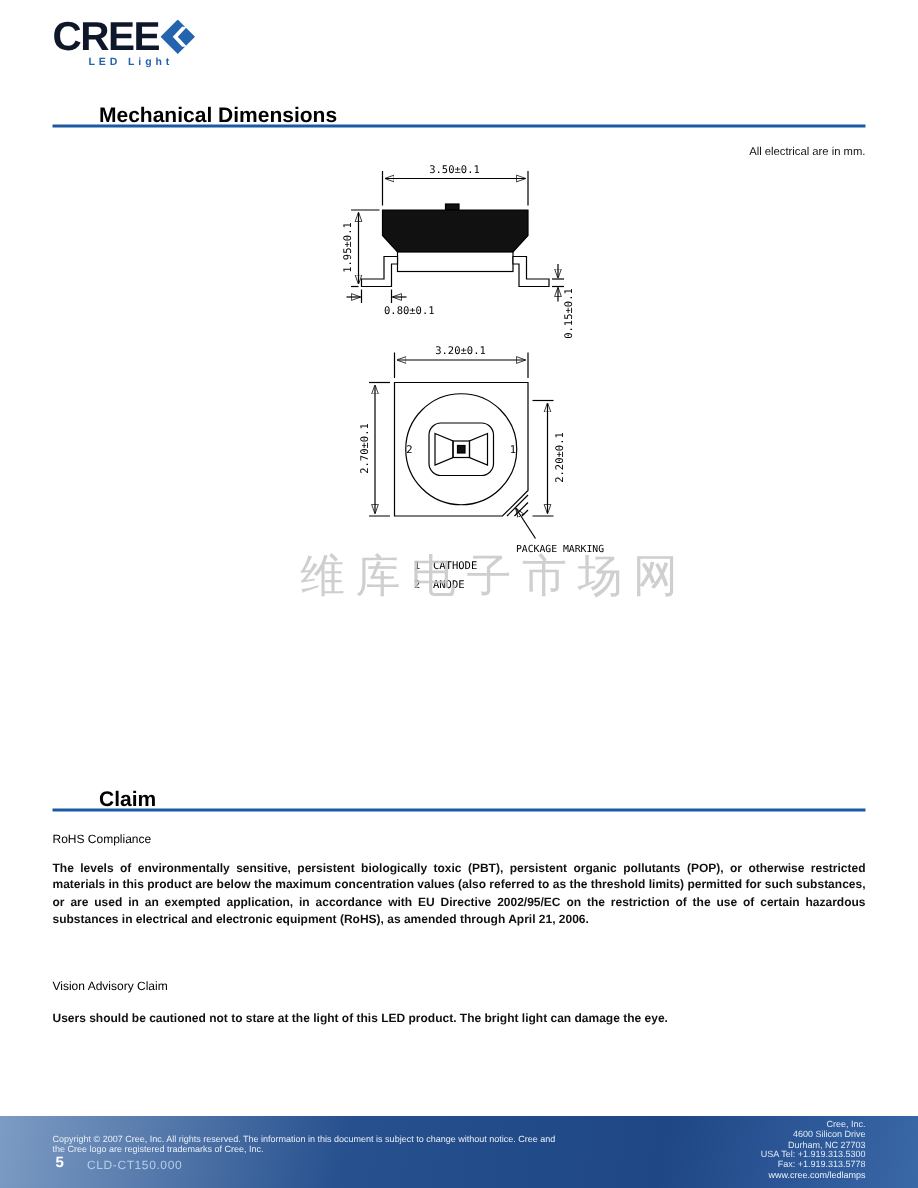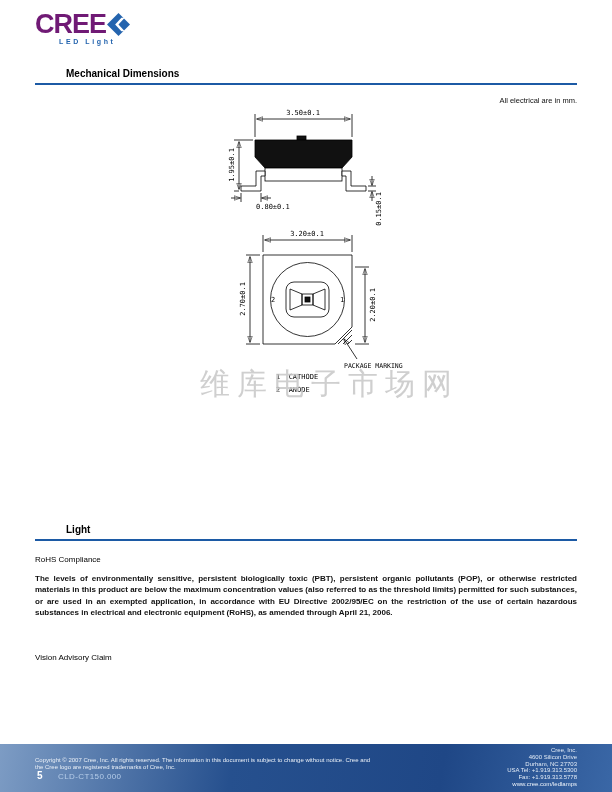--- a/index.html
+++ b/index.html
@@ -6,26 +6,26 @@
   html,body { background:#9a9a9a; }
   body { display:flex; justify-content:center; padding:0; }
   .page {
     position:relative; width:612px; height:792px; background:#ffffff;
     font-family:"Liberation Sans", sans-serif; color:#000; overflow:hidden;
   }
 
   
   .logo { position:absolute; left:35px; top:11px; }
   .logo-row { display:flex; align-items:center; }
-  .logo-text { font-size:27px; font-weight:bold; color:#701a75; letter-spacing:-1px; line-height:26px;text-align:center; }
+  .logo-text { font-size:27px; font-weight:bold; color:#0f172a; letter-spacing:-1px; line-height:26px;text-align:center; }
   .logo-diamond { width:23px; height:23px; margin-left:1px; }
   .logo-tagline { color:#2464ae; font-size:7px; font-weight:bold; letter-spacing:2.6px; margin-left:24px; margin-top:1px; }
 
   
-  .sec-heading { position:absolute; left:35px; font-size:10px; font-weight:bold; color:#000;padding-left:31px; }
+  .sec-heading { position:absolute; left:35px; font-size:14px; font-weight:bold; color:#000;padding-left:31px; }
   .h-mech { top:68px; }
   .h-notes { top:524px; }
   .blue-rule { position:absolute; left:35px; width:542px; height:2px; background:#1c5aa5; }
   .rule-mech { top:83px; }
   .rule-notes { top:539px; }
   .dims-note { position:absolute; right:35px; top:96px; font-size:7.5px; color:#111; }
 
   
   .drawing { position:absolute; left:110px; top:105px; width:400px; height:300px; }
   .drawing line, .drawing path, .drawing polygon, .drawing rect, .drawing circle {
@@ -159,27 +159,28 @@
       <line x1="247" y1="254" x2="234" y2="234" marker-end="url(#ar)"></line>
       <text x="234" y="263" text-anchor="start" class="small">PACKAGE MARKING</text>
 
       <text x="166" y="274" text-anchor="start">1  CATHODE</text>
       <text x="166" y="287" text-anchor="start">2  ANODE</text>
     </g>
   </svg>
 
   <div class="watermark">维库电子市场网</div>
 
-  <div class="sec-heading h-notes">Light</div>
+  <div class="sec-heading h-notes">Claim</div>
   <div class="blue-rule rule-notes"></div>
 
   <div class="sub-heading rohs-title">RoHS Compliance</div>
   <div class="body-text rohs-body">The levels of environmentally sensitive, persistent biologically toxic (PBT), persistent organic pollutants (POP), or otherwise restricted materials in this product are below the maximum concentration values (also referred to as the threshold limits) permitted for such substances, or are used in an exempted application, in accordance with EU Directive 2002/95/EC on the restriction of the use of certain hazardous substances in electrical and electronic equipment (RoHS), as amended through April 21, 2006.</div>
 
   <div class="sub-heading vision-title">Vision Advisory Claim</div>
+  <div class="body-text vision-body">Users should be cautioned not to stare at the light of this LED product. The bright light can damage the eye.</div>
 
   <div class="footer">
     <div class="f-copy">Copyright © 2007 Cree, Inc. All rights reserved. The information in this document is subject to change without notice. Cree and the Cree logo are registered trademarks of Cree, Inc.</div>
     <div class="f-addr">
       <div>Cree, Inc.</div>
       <div>4600 Silicon Drive</div>
       <div>Durham, NC 27703</div>
       <div>USA Tel: +1.919.313.5300</div>
       <div>Fax: +1.919.313.5778</div>
       <div class="f-url">www.cree.com/ledlamps</div>

